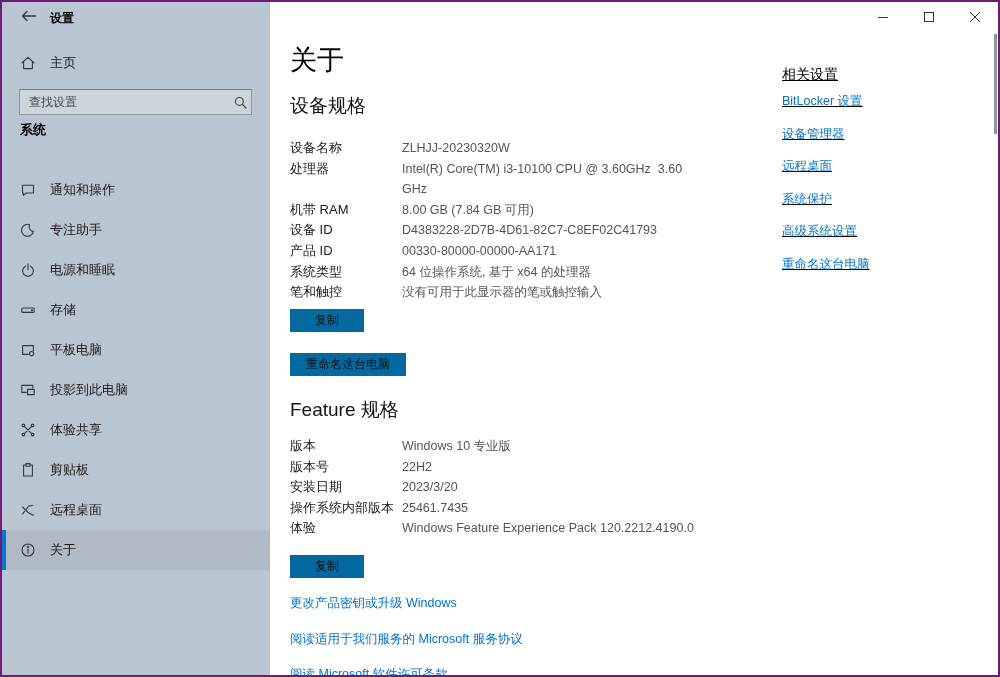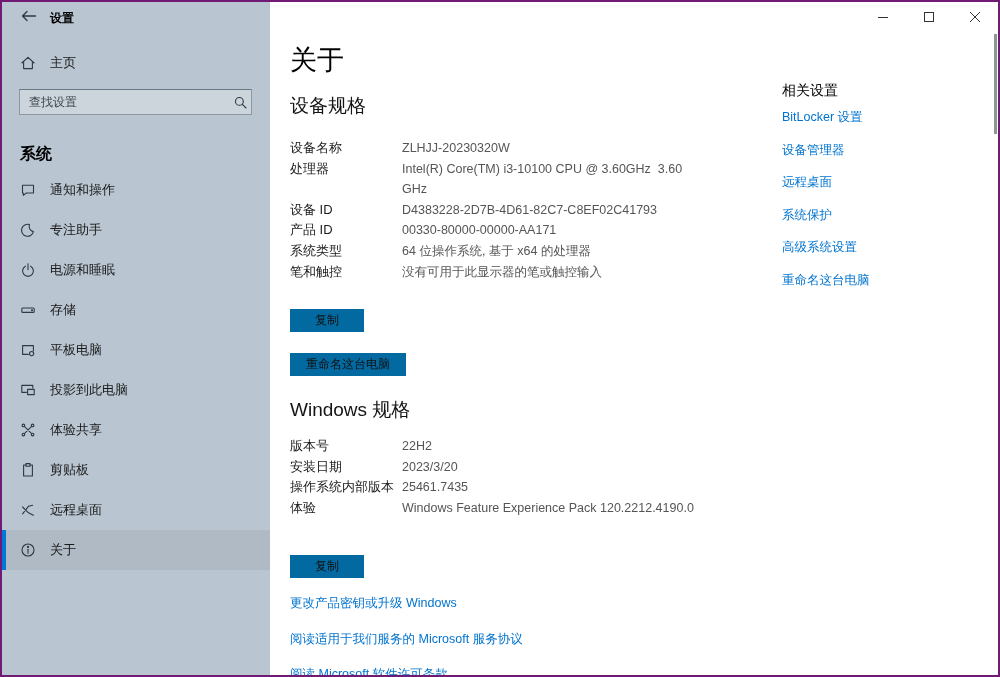--- a/index.html
+++ b/index.html
@@ -32,21 +32,21 @@
     display:flex; align-items:center;
   }
   .search-box input {
     flex:1; border:none; outline:none; background:transparent;
     font-size:12px; color:#222; padding:0 6px 0 9px;
     font-family:"Liberation Sans", sans-serif;
   }
   .search-box input::placeholder { color:#3d454c; opacity:1; }
   .search-box .sicon { width:22px; display:flex; justify-content:center; align-items:center; }
   .group-label {
-    position:absolute; left:18px; top:142px; font-size:16px; font-weight:bold; color:#000;
+    position:absolute; left:18px; top:119px; font-size:13px; font-weight:bold; color:#000;
   }
   .nav-list { position:absolute; left:0; top:168px; width:100%; }
   .nav-item {
     position:relative; width:100%; height:40px;
     display:flex; align-items:center; padding-left:18px; cursor:pointer;
   }
   .nav-item.selected { background:rgba(0,0,0,0.05); }
   .nav-item.selected::before {
     content:""; position:absolute; left:0; top:0; width:4px; height:100%;
     background:#0078d7;
@@ -79,21 +79,21 @@
     background:#0369a1; border:none; font-size:12px; color:#111; cursor:pointer;
     font-family:"Liberation Sans", sans-serif;
   }
   .btn-copy1  { left:20px; top:307px; }
   .btn-rename { left:20px; top:351px; }
   .btn-copy2  { left:20px; top:553px; }
   .link { color:#0073cf; font-size:12.5px; cursor:pointer; text-decoration:none; display:block; }
   .bottom-links { position:absolute; left:20px; top:593px; }
   .bottom-links .link { margin-bottom:18.5px; }
   .related {
-    position:absolute; left:512px; top:80px; width:200px;
+    position:absolute; left:512px; top:64px; width:200px;text-decoration:underline;
   }
   .related-heading { font-size:14px; color:#000; margin-bottom:9px; }
   .related .link { font-size:12.5px; margin-bottom:15.5px; line-height:17px; }
   .scroll-thumb {
     position:absolute; right:1px; top:32px; width:3px; height:100px; background:#8b959c;
   }
   svg.lin { stroke:#2e3a42; fill:none; stroke-width:1.1; stroke-linecap:round; stroke-linejoin:round; }
 </style>
 </head>
 <body>
@@ -273,43 +273,51 @@
     <div class="spec-table t-dev">
       <div class="spec-row">
         <span class="label">设备名称</span>
         <span class="value">ZLHJJ-20230320W</span>
       </div>
       <div class="spec-row">
         <span class="label">处理器</span>
         <span class="value">Intel(R) Core(TM) i3-10100 CPU @ 3.60GHz  3.60 GHz</span>
       </div>
       <div class="spec-row">
+        <span class="label">机带 RAM</span>
+        <span class="value">8.00 GB (7.84 GB 可用)</span>
+      </div>
+      <div class="spec-row">
         <span class="label">设备 ID</span>
         <span class="value">D4383228-2D7B-4D61-82C7-C8EF02C41793</span>
       </div>
       <div class="spec-row">
         <span class="label">产品 ID</span>
         <span class="value">00330-80000-00000-AA171</span>
       </div>
       <div class="spec-row">
         <span class="label">系统类型</span>
         <span class="value">64 位操作系统, 基于 x64 的处理器</span>
       </div>
       <div class="spec-row">
         <span class="label">笔和触控</span>
         <span class="value">没有可用于此显示器的笔或触控输入</span>
       </div>
     </div>
 
     <button class="btn btn-copy1">复制</button>
     <button class="btn btn-rename">重命名这台电脑</button>
 
-    <div class="section-heading h-winspec">Windows 规格</div>
+    <div class="section-heading h-winspec">Feature 规格</div>
 
     <div class="spec-table t-win">
+      <div class="spec-row">
+        <span class="label">版本</span>
+        <span class="value">Windows 10 专业版</span>
+      </div>
       <div class="spec-row">
         <span class="label">版本号</span>
         <span class="value">22H2</span>
       </div>
       <div class="spec-row">
         <span class="label">安装日期</span>
         <span class="value">2023/3/20</span>
       </div>
       <div class="spec-row">
         <span class="label">操作系统内部版本</span>

